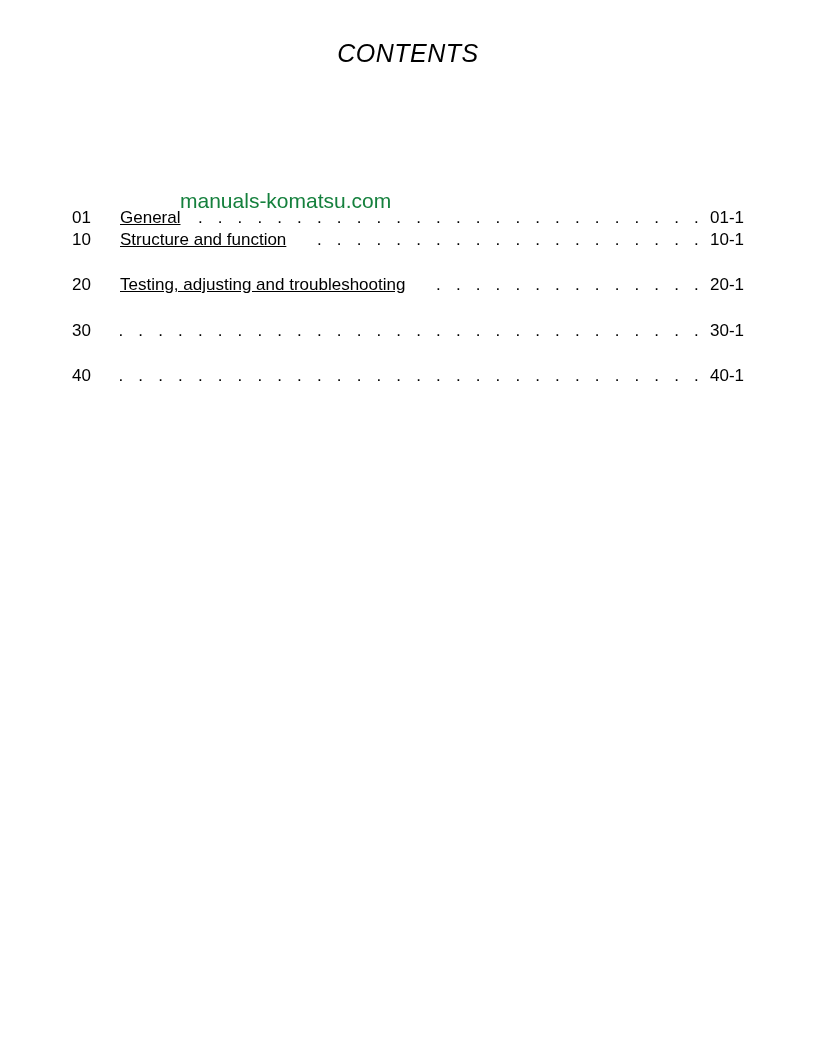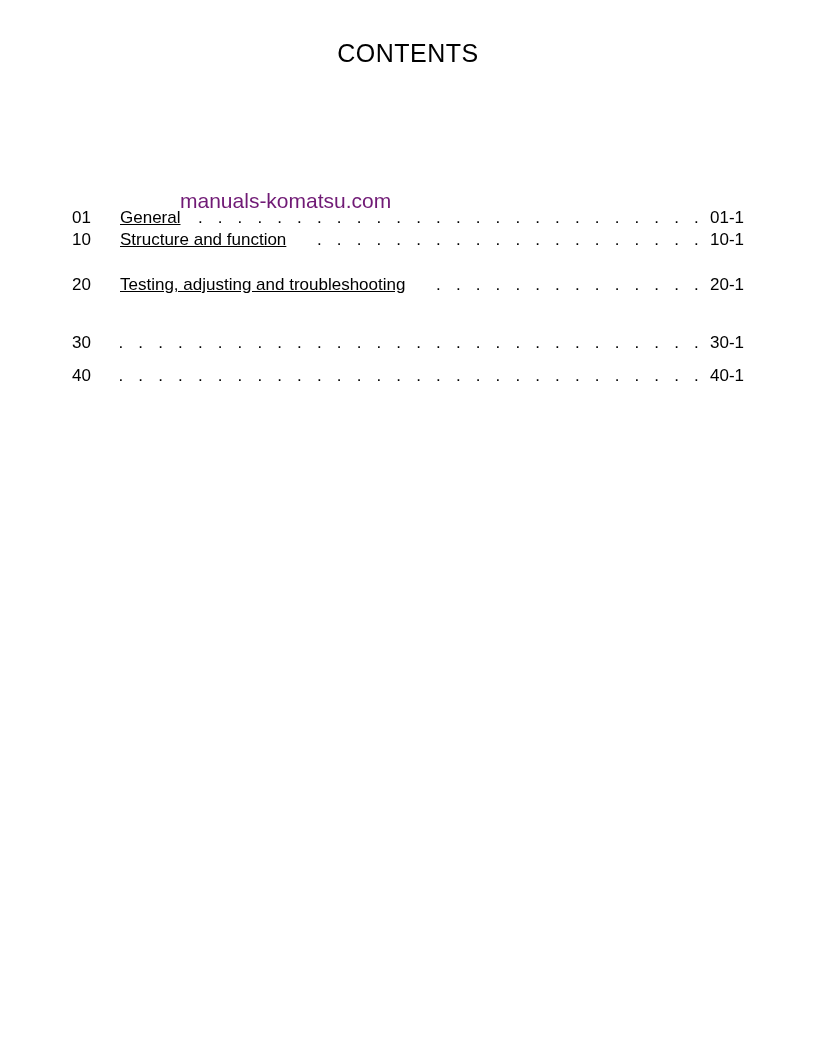--- a/index.html
+++ b/index.html
@@ -17,20 +17,21 @@
     }
     .page-title {
       position: absolute;
       top: 38px;
       left: 0;
       width: 816px;
       text-align: center;
       font-size: 25px;
       letter-spacing: 0.5px;
       line-height: 30px;
+      font-style: italic;
     }
     .toc {
       position: absolute;
       left: 72px;
       top: 0;
       width: 672px;
     }
     .toc-row {
       position: absolute;
       left: 0;
@@ -62,21 +63,21 @@
     .toc-page {
       flex: 0 0 auto;
       padding-left: 6px;
     }
     .watermark {
       position: absolute;
       left: 180px;
       top: 188px;
       font-size: 21px;
       line-height: 26px;
-      color: #701a75;
+      color: #15803d;
       white-space: nowrap;
     }
   </style>
 </head>
 <body>
 
 <div class="page-title">CONTENTS</div>
 
 <div class="toc">
 
@@ -94,21 +95,21 @@
     <span class="toc-page">10-1</span>
   </div>
 
   <div class="toc-row" style="top:274px;">
     <span class="toc-num">20</span>
     <span class="toc-title">Testing, adjusting and troubleshooting</span>
     <span class="toc-leader">. . . . . . . . . . . . . . . . . . . . . . . . . . . . . . . . . . . . . . . . . . . . . . . . . . . . . . . . . . . .</span>
     <span class="toc-page">20-1</span>
   </div>
 
-  <div class="toc-row" style="top:332px;justify-content:flex-end;">
+  <div class="toc-row" style="top:320px;justify-content:flex-end;">
     <span class="toc-num">30</span>
     <span class="toc-leader">. . . . . . . . . . . . . . . . . . . . . . . . . . . . . . . . . . . . . . . . . . . . . . . . . . . . . . . . . . . .</span>
     <span class="toc-page">30-1</span>
   </div>
 
   <div class="toc-row" style="top:365px;align-items:flex-end;">
     <span class="toc-num">40</span>
     <span class="toc-leader">. . . . . . . . . . . . . . . . . . . . . . . . . . . . . . . . . . . . . . . . . . . . . . . . . . . . . . . . . . . .</span>
     <span class="toc-page">40-1</span>
   </div>

